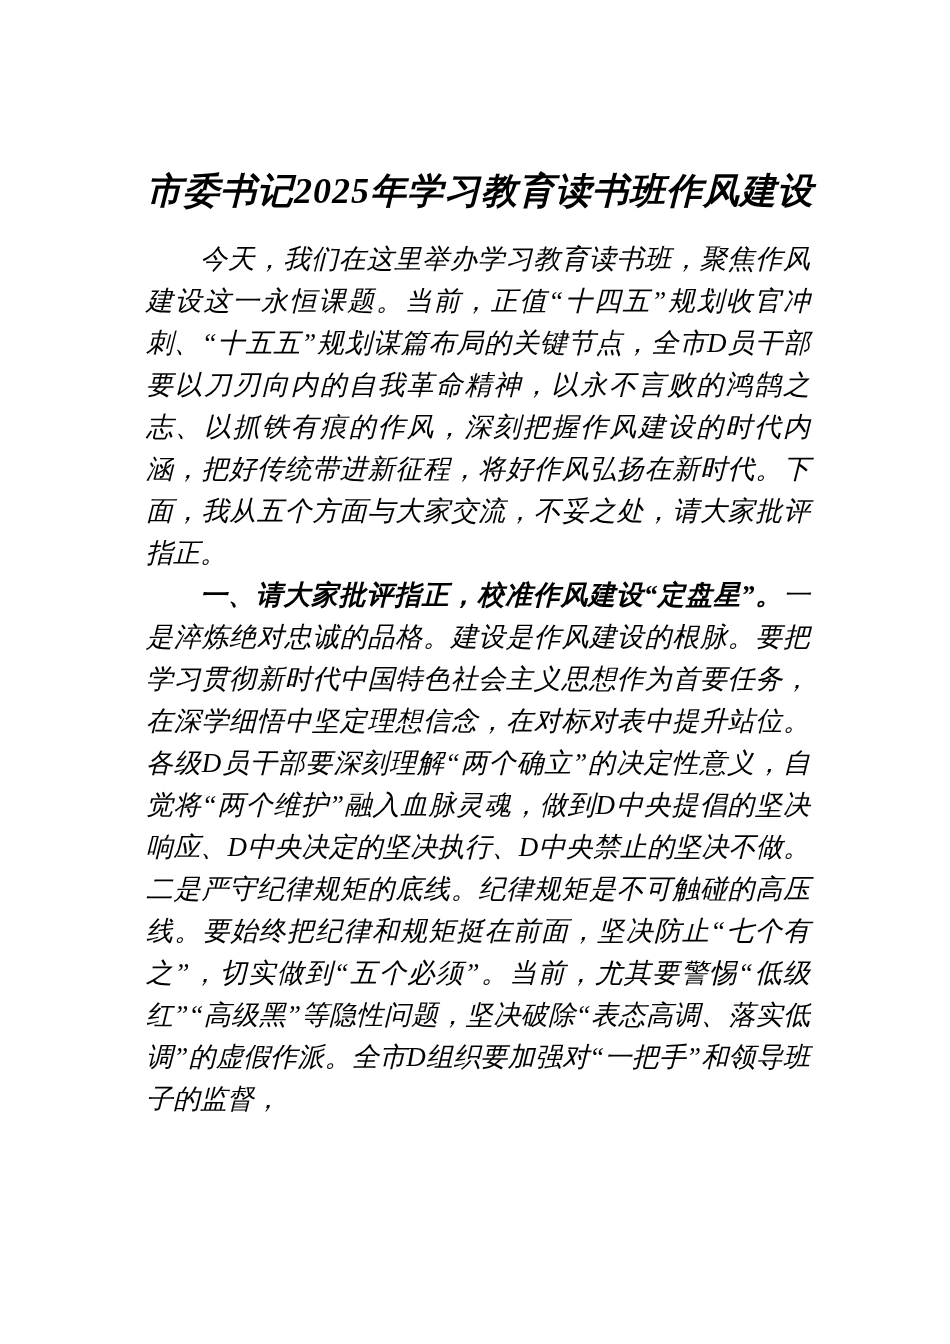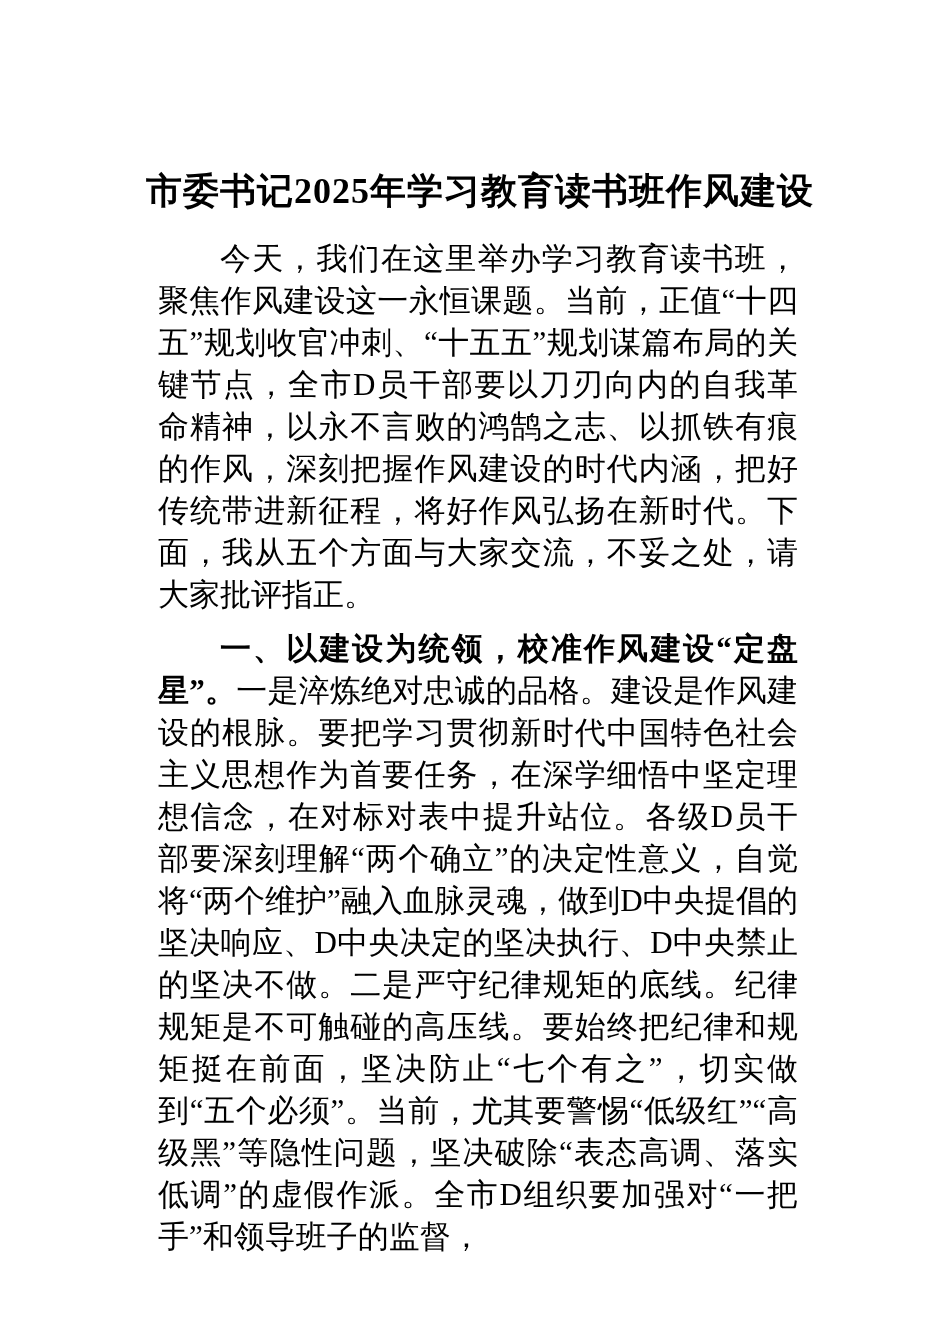--- a/index.html
+++ b/index.html
@@ -11,42 +11,43 @@
     position: relative;
     width: 950px;
     height: 1344px;
     margin: 0 auto;
     background: #ffffff;
     box-sizing: border-box;
     padding: 156px 140px 0 146px;
     color: #000000;
     font-family: "Liberation Serif", "DejaVu Serif", serif;
     overflow: hidden;
+    font-style: italic;
   }
   .title {
     margin: 0 0 12px 0;
     font-size: 36px;
     line-height: 70px;
     font-weight: bold;
     text-align: center;
     letter-spacing: 1px;
   }
   .title-line {
     display: block;
     white-space: nowrap;
   }
   .salutation {
     margin: 0;
     font-size: 27px;
     line-height: 42px;
     text-align: justify;
   }
   .body-para {
-    margin: 12px;
-    font-size: 31px;
+    margin: 0;
+    font-size: 27px;
     line-height: 42px;
     text-align: justify;
     text-justify: inter-ideograph;
   }
   .indent {
     text-indent: 2em;
   }
   .lead {
     font-weight: bold;
   }
@@ -55,14 +56,14 @@
 <body>
 
 <div class="page">
   <h1 class="title">
     <span class="title-line">市委书记2025年学习教育读书班作风建设</span>
   </h1>
 
 
   <p class="body-para indent">今天，我们在这里举办学习教育读书班，聚焦作风建设这一永恒课题。当前，正值“十四五”规划收官冲刺、“十五五”规划谋篇布局的关键节点，全市D员干部要以刀刃向内的自我革命精神，以永不言败的鸿鹄之志、以抓铁有痕的作风，深刻把握作风建设的时代内涵，把好传统带进新征程，将好作风弘扬在新时代。下面，我从五个方面与大家交流，不妥之处，请大家批评指正。</p>
 
-  <p class="body-para indent"><span class="lead">一、以建设为统领，校准作风建设“定盘星”。</span><span>一是淬炼绝对忠诚的品格。建设是作风建设的根脉。要把学习贯彻新时代中国特色社会主义思想作为首要任务，在深学细悟中坚定理想信念，在对标对表中提升站位。各级D员干部要深刻理解“两个确立”的决定性意义，自觉将“两个维护”融入血脉灵魂，做到D中央提倡的坚决响应、D中央决定的坚决执行、D中央禁止的坚决不做。二是严守纪律规矩的底线。纪律规矩是不可触碰的高压线。要始终把纪律和规矩挺在前面，坚决防止“七个有之”，切实做到“五个必须”。当前，尤其要警惕“低级红”“高级黑”等隐性问题，坚决破除“表态高调、落实低调”的虚假作派。全市D组织要加强对“一把手”和领导班子的监督，</span></p>
+  <p class="body-para indent"><span class="lead">一、请大家批评指正，校准作风建设“定盘星”。</span><span>一是淬炼绝对忠诚的品格。建设是作风建设的根脉。要把学习贯彻新时代中国特色社会主义思想作为首要任务，在深学细悟中坚定理想信念，在对标对表中提升站位。各级D员干部要深刻理解“两个确立”的决定性意义，自觉将“两个维护”融入血脉灵魂，做到D中央提倡的坚决响应、D中央决定的坚决执行、D中央禁止的坚决不做。二是严守纪律规矩的底线。纪律规矩是不可触碰的高压线。要始终把纪律和规矩挺在前面，坚决防止“七个有之”，切实做到“五个必须”。当前，尤其要警惕“低级红”“高级黑”等隐性问题，坚决破除“表态高调、落实低调”的虚假作派。全市D组织要加强对“一把手”和领导班子的监督，</span></p>
 </div>
 
 </body></html>

